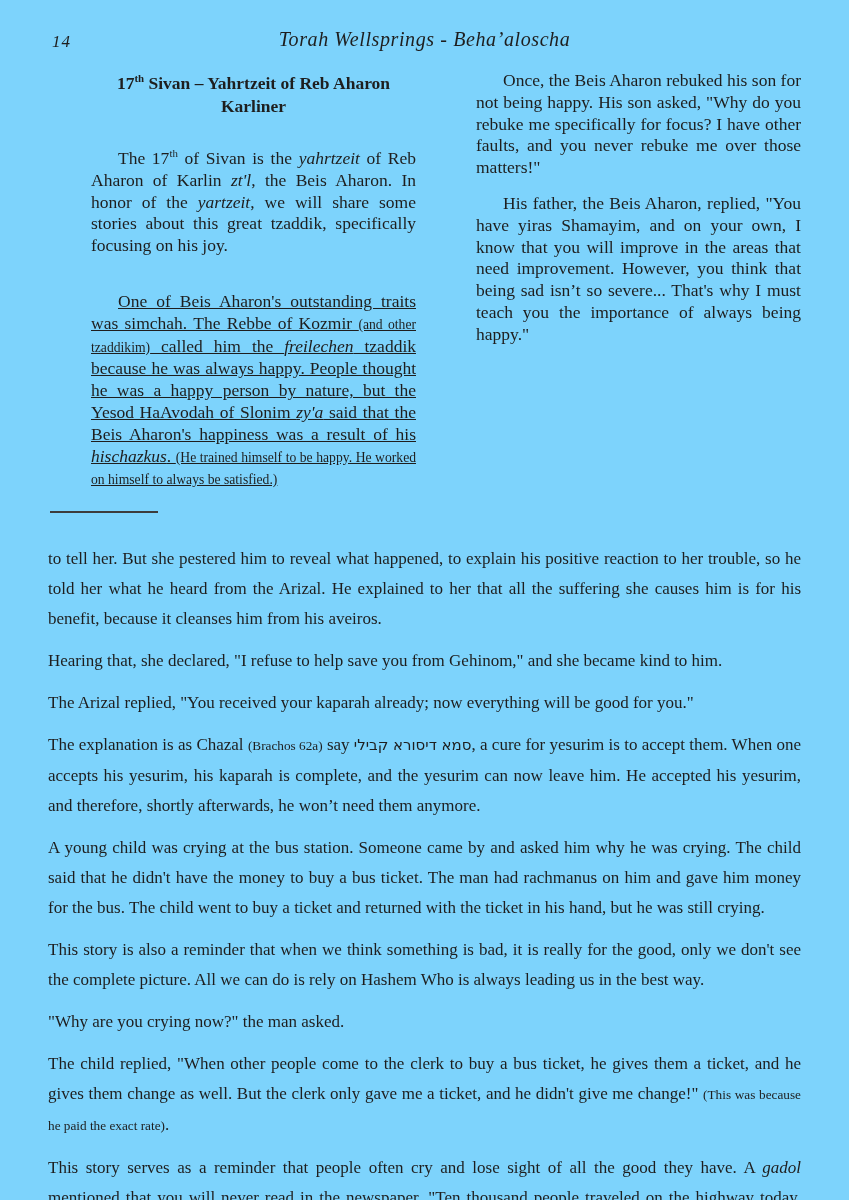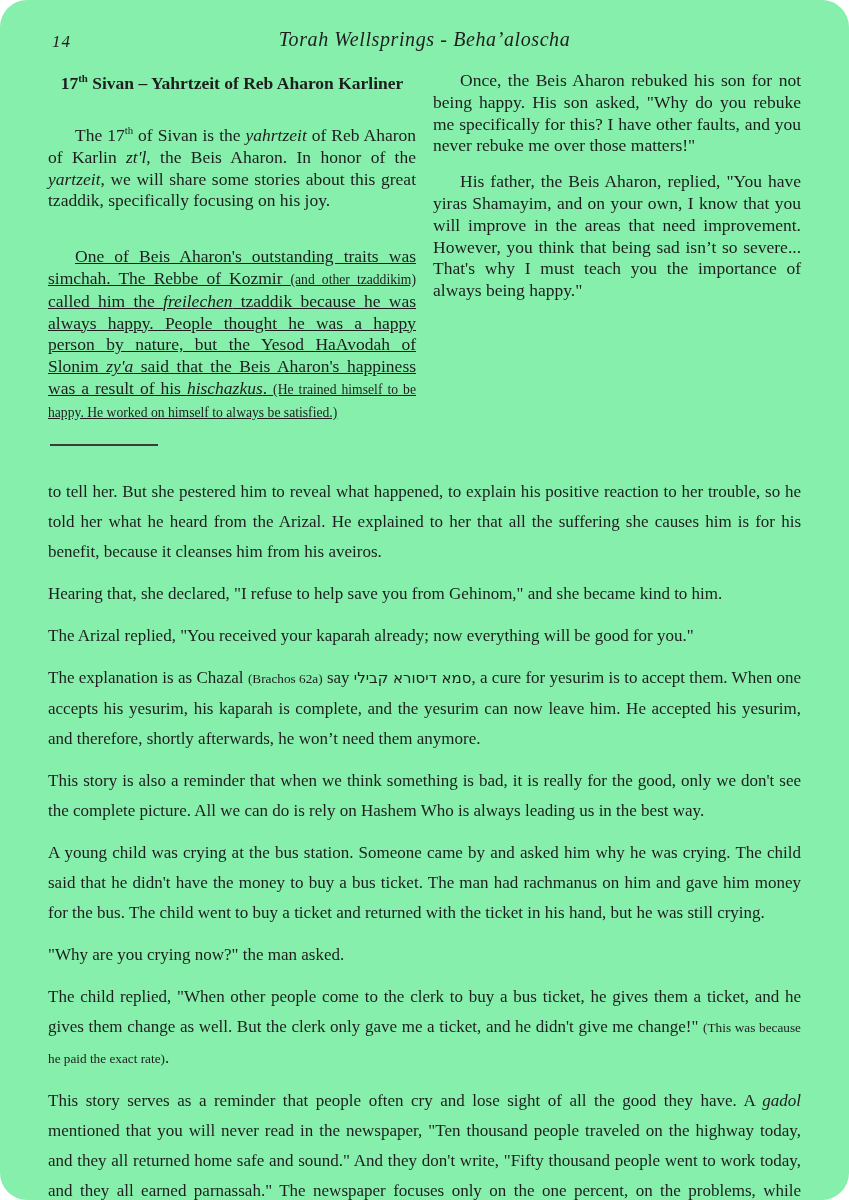--- a/index.html
+++ b/index.html
@@ -1,27 +1,26 @@
 <!DOCTYPE html>
 <html><head>
 <meta charset="utf-8">
 <style>
   html, body { margin: 0; padding: 0; background: #ffffff; }
   .page {
     position: relative;
     width: 849px;
     height: 1200px;
     margin: 0 auto;
-    background: #86efac;
+    background: #7dd3fc;
     color: #1e1e1e;
     font-family: "Liberation Serif", serif;
     overflow: hidden;
     box-sizing: border-box;
     padding: 26px 48px 0 48px;
-    border-radius: 27px;
   }
   
   .page-header {
     position: relative;
     height: 30px;
     margin-bottom: 14px;
   }
   .page-number {
     position: absolute;
     left: 4px;
@@ -40,20 +39,21 @@
   
   .columns {
     display: flex;
     gap: 17px;
   }
   .col {
     flex: 1 1 0;
     font-size: 17.5px;
     line-height: 21.8px;
     text-align: justify;
+    margin-left: 43px;
   }
   .section-heading {
     font-size: 17.5px;
     font-weight: bold;
     text-align: center;
     line-height: 23px;
     margin: 2px 10px 30px 10px;
   }
   .col p {
     margin: 0;
@@ -97,32 +97,32 @@
     <div class="header-title">Torah Wellsprings - Beha’aloscha</div>
   </header>
 
   <div class="columns">
     <div class="col col-left">
       <h2 class="section-heading"><span class="seg-n">17</span><sup class="seg-sup">th</sup><span class="seg-n"> Sivan – Yahrtzeit of Reb Aharon Karliner</span></h2>
       <p><span class="seg-n">The 17</span><sup class="seg-sup">th</sup><span class="seg-n"> of Sivan is the </span><span class="seg-i">yahrtzeit</span><span class="seg-n"> of Reb Aharon of Karlin </span><span class="seg-i">zt'l</span><span class="seg-n">, the Beis Aharon. In honor of the </span><span class="seg-i">yartzeit</span><span class="seg-n">, we will share some stories about this great tzaddik, specifically focusing on his joy.</span></p>
       <p><span class="seg-n">One of Beis Aharon's outstanding traits was simchah. The Rebbe of Kozmir </span><span class="seg-s">(and other tzaddikim)</span><span class="seg-n"> called him the </span><span class="seg-i">freilechen</span><span class="seg-n"> tzaddik because he was always happy. People thought he was a happy person by nature, but the Yesod HaAvodah of Slonim </span><span class="seg-i">zy'a</span><span class="seg-n"> said that the Beis Aharon's happiness was a result of his </span><span class="seg-i">hischazkus</span><span class="seg-n">. </span><span class="seg-s">(He trained himself to be happy. He worked on himself to always be satisfied.)</span></p>
     </div>
     <div class="col col-right">
-      <p><span class="seg-n">Once, the Beis Aharon rebuked his son for not being happy. His son asked, "Why do you rebuke me specifically for this? I have other faults, and you never rebuke me over those matters!"</span></p>
+      <p><span class="seg-n">Once, the Beis Aharon rebuked his son for not being happy. His son asked, "Why do you rebuke me specifically for focus? I have other faults, and you never rebuke me over those matters!"</span></p>
       <p><span class="seg-n">His father, the Beis Aharon, replied, "You have yiras Shamayim, and on your own, I know that you will improve in the areas that need improvement. However, you think that being sad isn’t so severe... That's why I must teach you the importance of always being happy."</span></p>
     </div>
   </div>
 
   <div class="footnote-divider"></div>
 
   <div class="footnotes">
     <p><span class="seg-n">to tell her. But she pestered him to reveal what happened, to explain his positive reaction to her trouble, so he told her what he heard from the Arizal. He explained to her that all the suffering she causes him is for his benefit, because it cleanses him from his aveiros.</span></p>
     <p><span class="seg-n">Hearing that, she declared, "I refuse to help save you from Gehinom," and she became kind to him.</span></p>
     <p><span class="seg-n">The Arizal replied, "You received your kaparah already; now everything will be good for you."</span></p>
     <p><span class="seg-n">The explanation is as Chazal </span><span class="seg-s">(Brachos 62a)</span><span class="seg-n"> say </span><span class="seg-he" dir="rtl">סמא דיסורא קבילי</span><span class="seg-n">, a cure for yesurim is to accept them. When one accepts his yesurim, his kaparah is complete, and the yesurim can now leave him. He accepted his yesurim, and therefore, shortly afterwards, he won’t need them anymore.</span></p>
+    <p><span class="seg-n">A young child was crying at the bus station. Someone came by and asked him why he was crying. The child said that he didn't have the money to buy a bus ticket. The man had rachmanus on him and gave him money for the bus. The child went to buy a ticket and returned with the ticket in his hand, but he was still crying.</span></p>
     <p><span class="seg-n">This story is also a reminder that when we think something is bad, it is really for the good, only we don't see the complete picture. All we can do is rely on Hashem Who is always leading us in the best way.</span></p>
-    <p><span class="seg-n">A young child was crying at the bus station. Someone came by and asked him why he was crying. The child said that he didn't have the money to buy a bus ticket. The man had rachmanus on him and gave him money for the bus. The child went to buy a ticket and returned with the ticket in his hand, but he was still crying.</span></p>
     <p><span class="seg-n">"Why are you crying now?" the man asked.</span></p>
     <p><span class="seg-n">The child replied, "When other people come to the clerk to buy a bus ticket, he gives them a ticket, and he gives them change as well. But the clerk only gave me a ticket, and he didn't give me change!" </span><span class="seg-s">(This was because he paid the exact rate)</span><span class="seg-n">.</span></p>
     <p><span class="seg-n">This story serves as a reminder that people often cry and lose sight of all the good they have. A </span><span class="seg-i">gadol</span><span class="seg-n"> mentioned that you will never read in the newspaper, "Ten thousand people traveled on the highway today, and they all returned home safe and sound." And they don't write, "Fifty thousand people went to work today, and they all earned parnassah." The newspaper focuses only on the one percent, on the problems, while ignoring all the good. People are the same. They focus on what they lack, their issues. But it should be the opposite. We should focus on the good we have.</span></p>
   </div>
 
 </div>
 
 </body></html>

